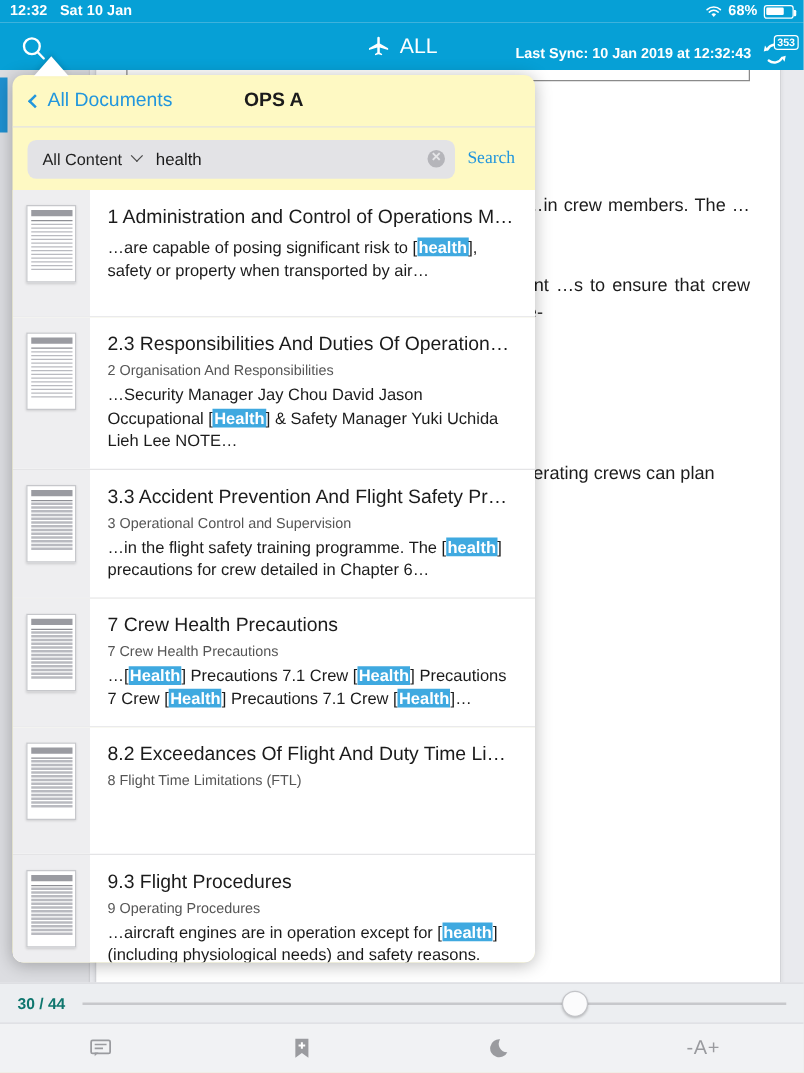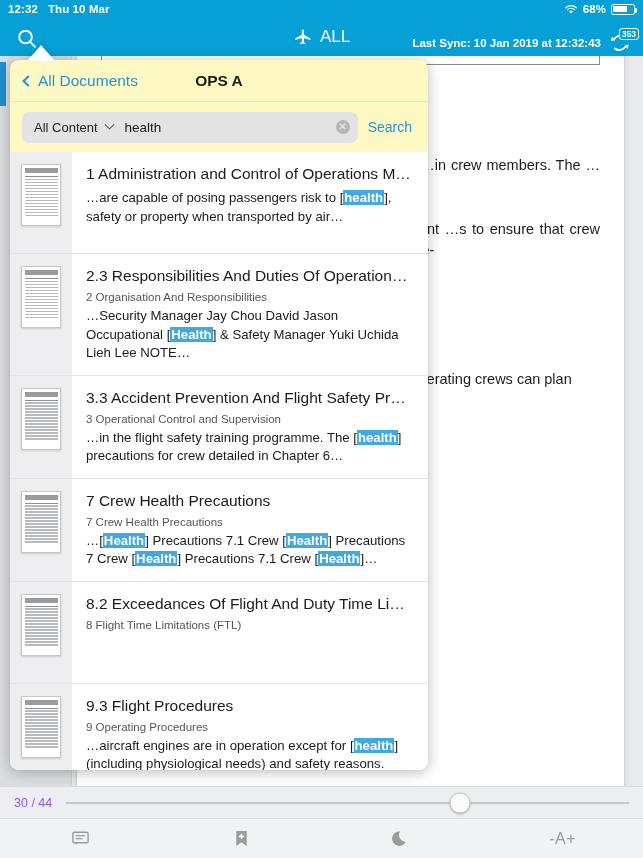--- a/index.html
+++ b/index.html
@@ -134,21 +134,21 @@
   .scope-label { font-size: 13px; color: #232323; white-space: nowrap; }
   .chev-down {
     width: 7px; height: 7px; border-right: 1.8px solid #4a4a4a; border-bottom: 1.8px solid #4a4a4a;
     transform: rotate(45deg) translate(-2px,-2px); margin-right: 4px;
   }
   .search-value { flex: 1; font-size: 13.5px; color: #1a1a1a; }
   .clear-btn {
     width: 14px; height: 14px; border-radius: 50%; background: #b5b5ba;
     color: #e6e6e8; font-size: 10px; line-height: 14px; text-align: center; font-weight: bold;
   }
-  .search-go { color: #2196dd; font-size: 14px; padding-right: 4px; }
+  .search-go { color: #2196dd; font-size: 14px; padding-right: 4px; font-family: Liberation Serif, serif; }
 
   .results { flex: 1; overflow: hidden; }
   .result {
     display: flex; gap: 0; border-bottom: 1px solid #e4e4e6;
     background: #fff; min-height: 102px;
   }
   .res-thumbcol {
     width: 62px; min-width: 62px; background: #eeeef0;
     display: flex; justify-content: center; padding-top: 12px;
   }
@@ -164,21 +164,21 @@
   .res-sub { font-size: 11.5px; color: #555; margin-bottom: 4px; }
   .res-snip { font-size: 13.2px; color: #1b1b1b; line-height: 18.5px; }
   .hl { background: #3fa9e0; color: #fff; font-weight: bold; padding: 0 1px; }
 
   
   .sliderbar {
     position: absolute; left: 0; right: 0; bottom: 40px; height: 32px;
     background: #eceef1; border-top: 1px solid #d9dade;
     display: flex; align-items: center; padding: 0 14px; gap: 14px;
   }
-  .page-count { font-size: 12.5px; font-weight: normal; color: #8b5cf6; white-space: nowrap; }
+  .page-count { font-size: 12.5px; font-weight: bold; color: #0f766e; white-space: nowrap; }
   .track { flex: 1; height: 2px; background: #c7c8cc; position: relative; }
   .knob {
     position: absolute; left: 70%; top: 50%; transform: translate(-50%,-50%);
     width: 21px; height: 21px; border-radius: 50%; background: #fbfbfc;
     border: 1px solid #c3c4c8; box-shadow: 0 1px 2px rgba(0,0,0,.22);
   }
 
   
   .toolbar {
     position: absolute; left: 0; right: 0; bottom: 0; height: 40px;
@@ -189,21 +189,21 @@
   .tool-text { font-size: 16px; color: #9a9b9f; letter-spacing: .5px; }
 </style>
 </head>
 <body>
 
 <div id="app">
 
   <div class="statusbar">
     <div class="sb-left">
       <span>12:32</span>
-      <span>Thu 10 Mar</span>
+      <span>Sat 10 Jan</span>
     </div>
     <div class="sb-right">
       <svg class="wifi-ico" viewBox="0 0 16 12">
         <path d="M8 10.6 L5.9 8.2 a3.1 3.1 0 0 1 4.2 0 Z" fill="#fff"></path>
         <path d="M3.9 6.2 a6 6 0 0 1 8.2 0" stroke="#fff" stroke-width="1.4" fill="none" stroke-linecap="round"></path>
         <path d="M1.9 4.0 a9 9 0 0 1 12.2 0" stroke="#fff" stroke-width="1.4" fill="none" stroke-linecap="round"></path>
       </svg>
       <span>68%</span>
       <span class="batt">
           <i></i>
@@ -402,21 +402,21 @@
               <div class="tl"></div>
               <div class="tl"></div>
               <div class="tl"></div>
               <div class="tl"></div>
               <div class="tl"></div>
               <div class="tl"></div>
             </div>
           </div>
           <div class="res-body">
             <div class="res-title">1 Administration and Control of Operations Man…</div>
-            <div class="res-snip"><span>…are capable of posing passengers risk to [</span><span class="hl">health</span><span>], safety or property when transported by air…</span></div>
+            <div class="res-snip"><span>…are capable of posing significant risk to [</span><span class="hl">health</span><span>], safety or property when transported by air…</span></div>
           </div>
         </div>
         <div class="result">
           <div class="res-thumbcol">
             <div class="res-thumb">
               <div class="tl blk"></div>
               <div class="tl dark"></div>
               <div class="tl"></div>
               <div class="tl"></div>
               <div class="tl"></div>

